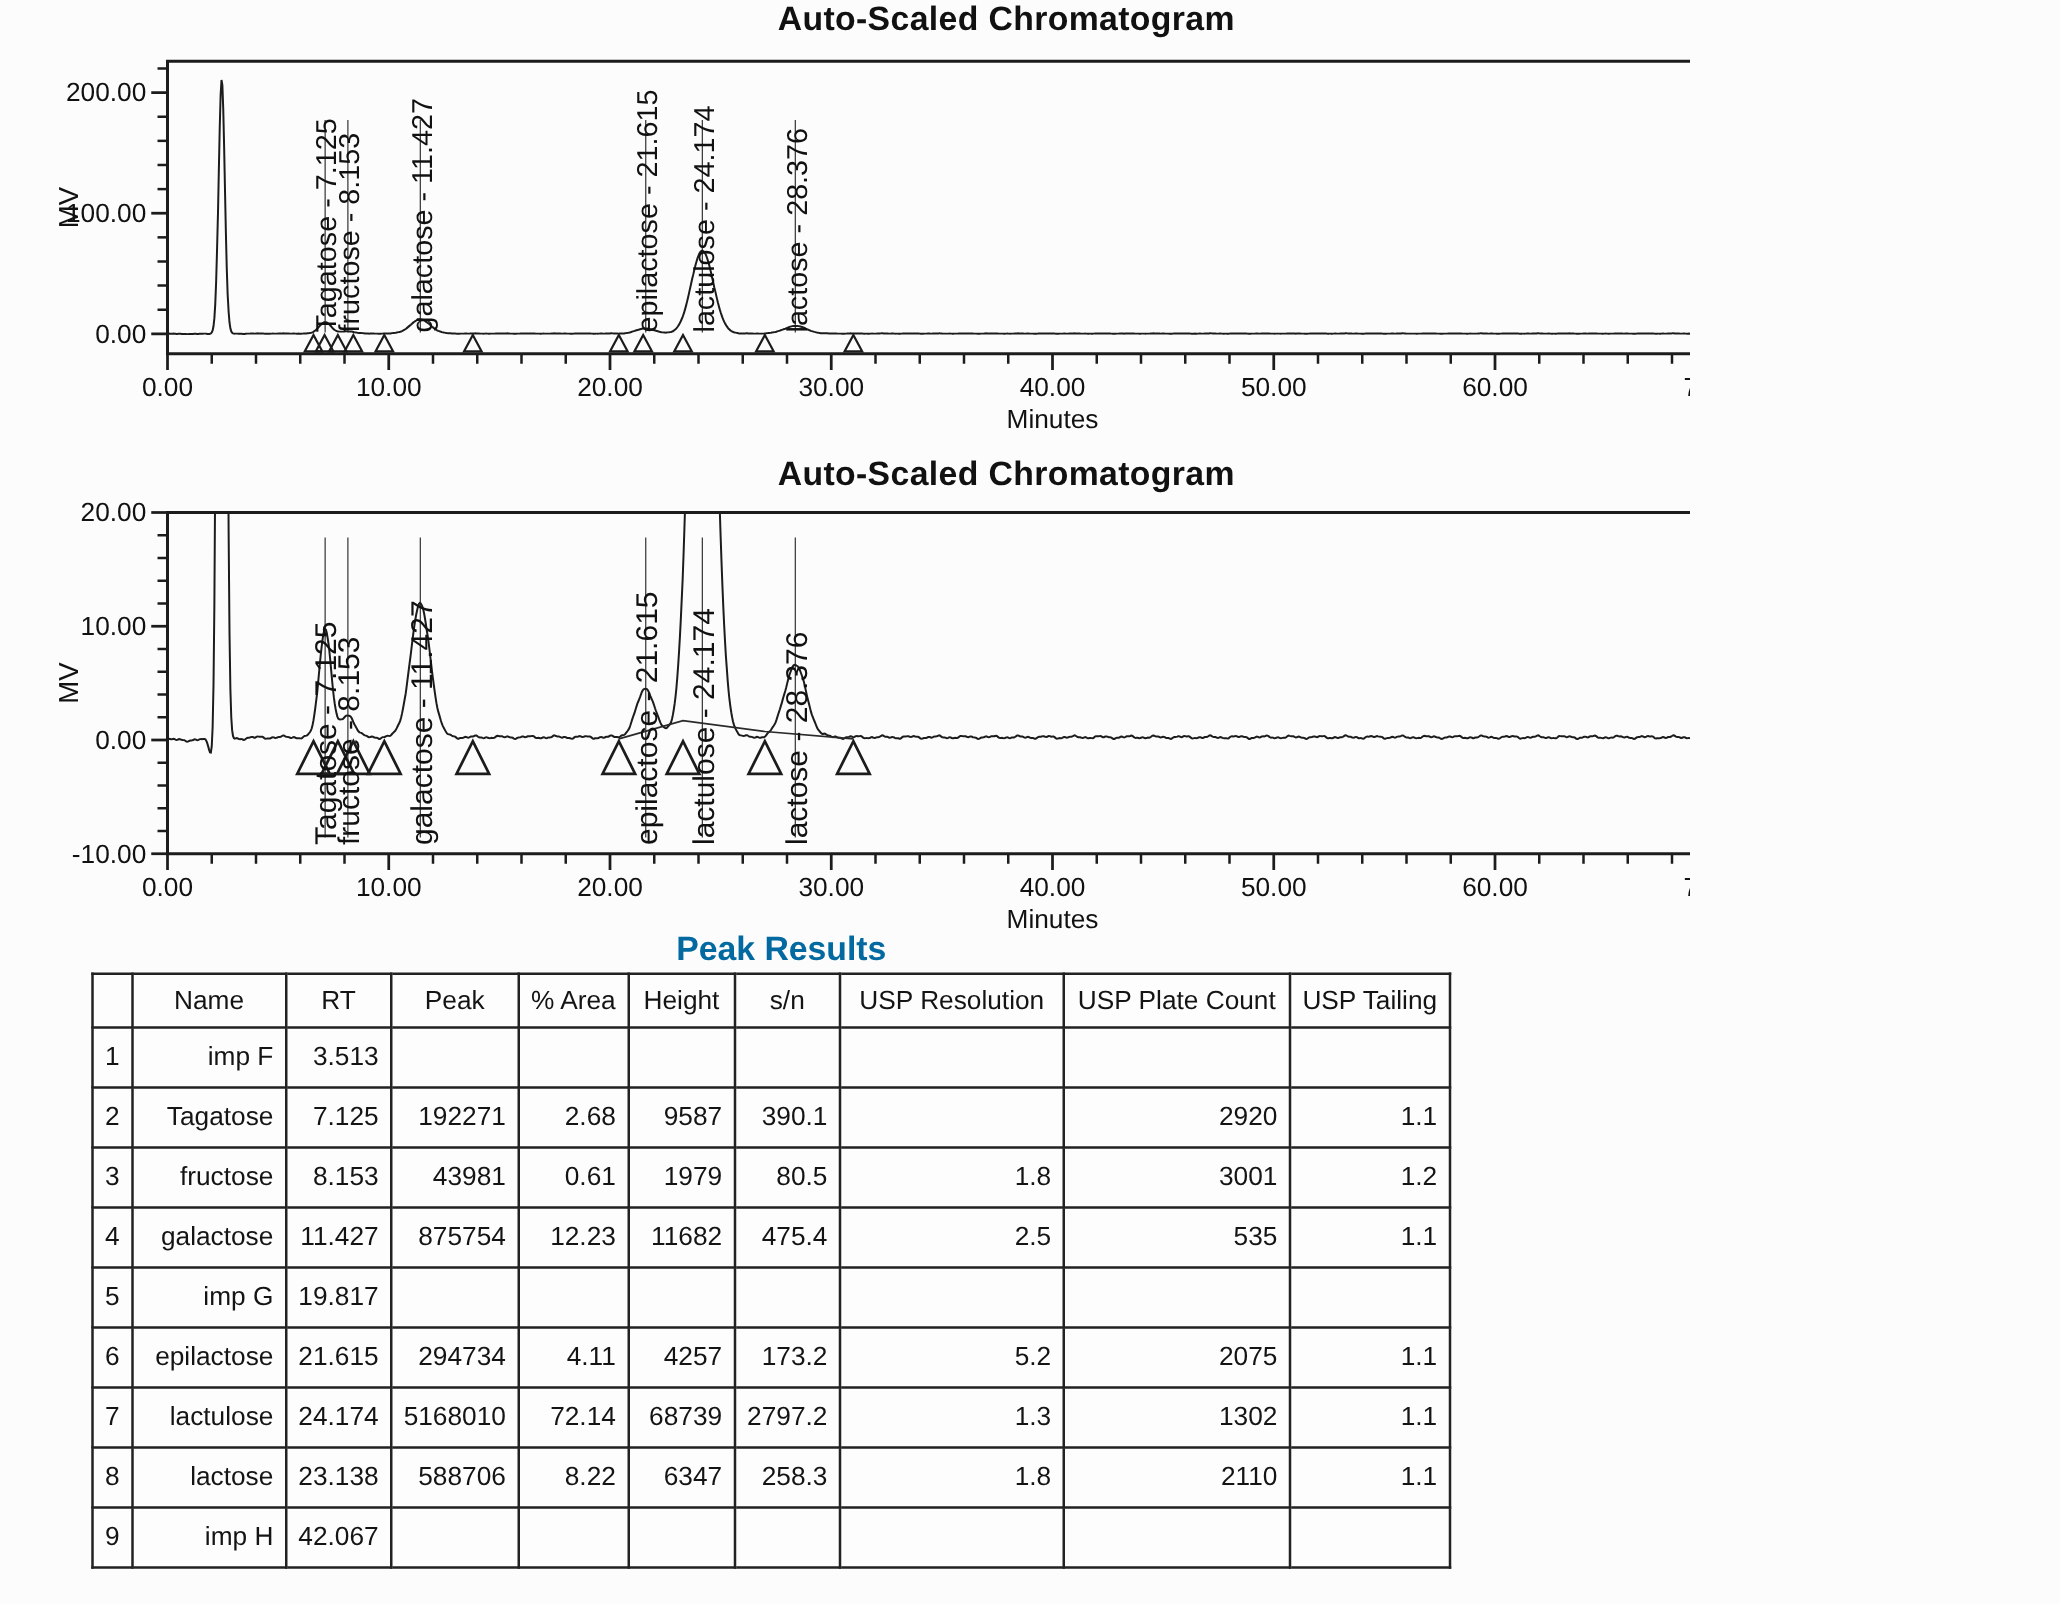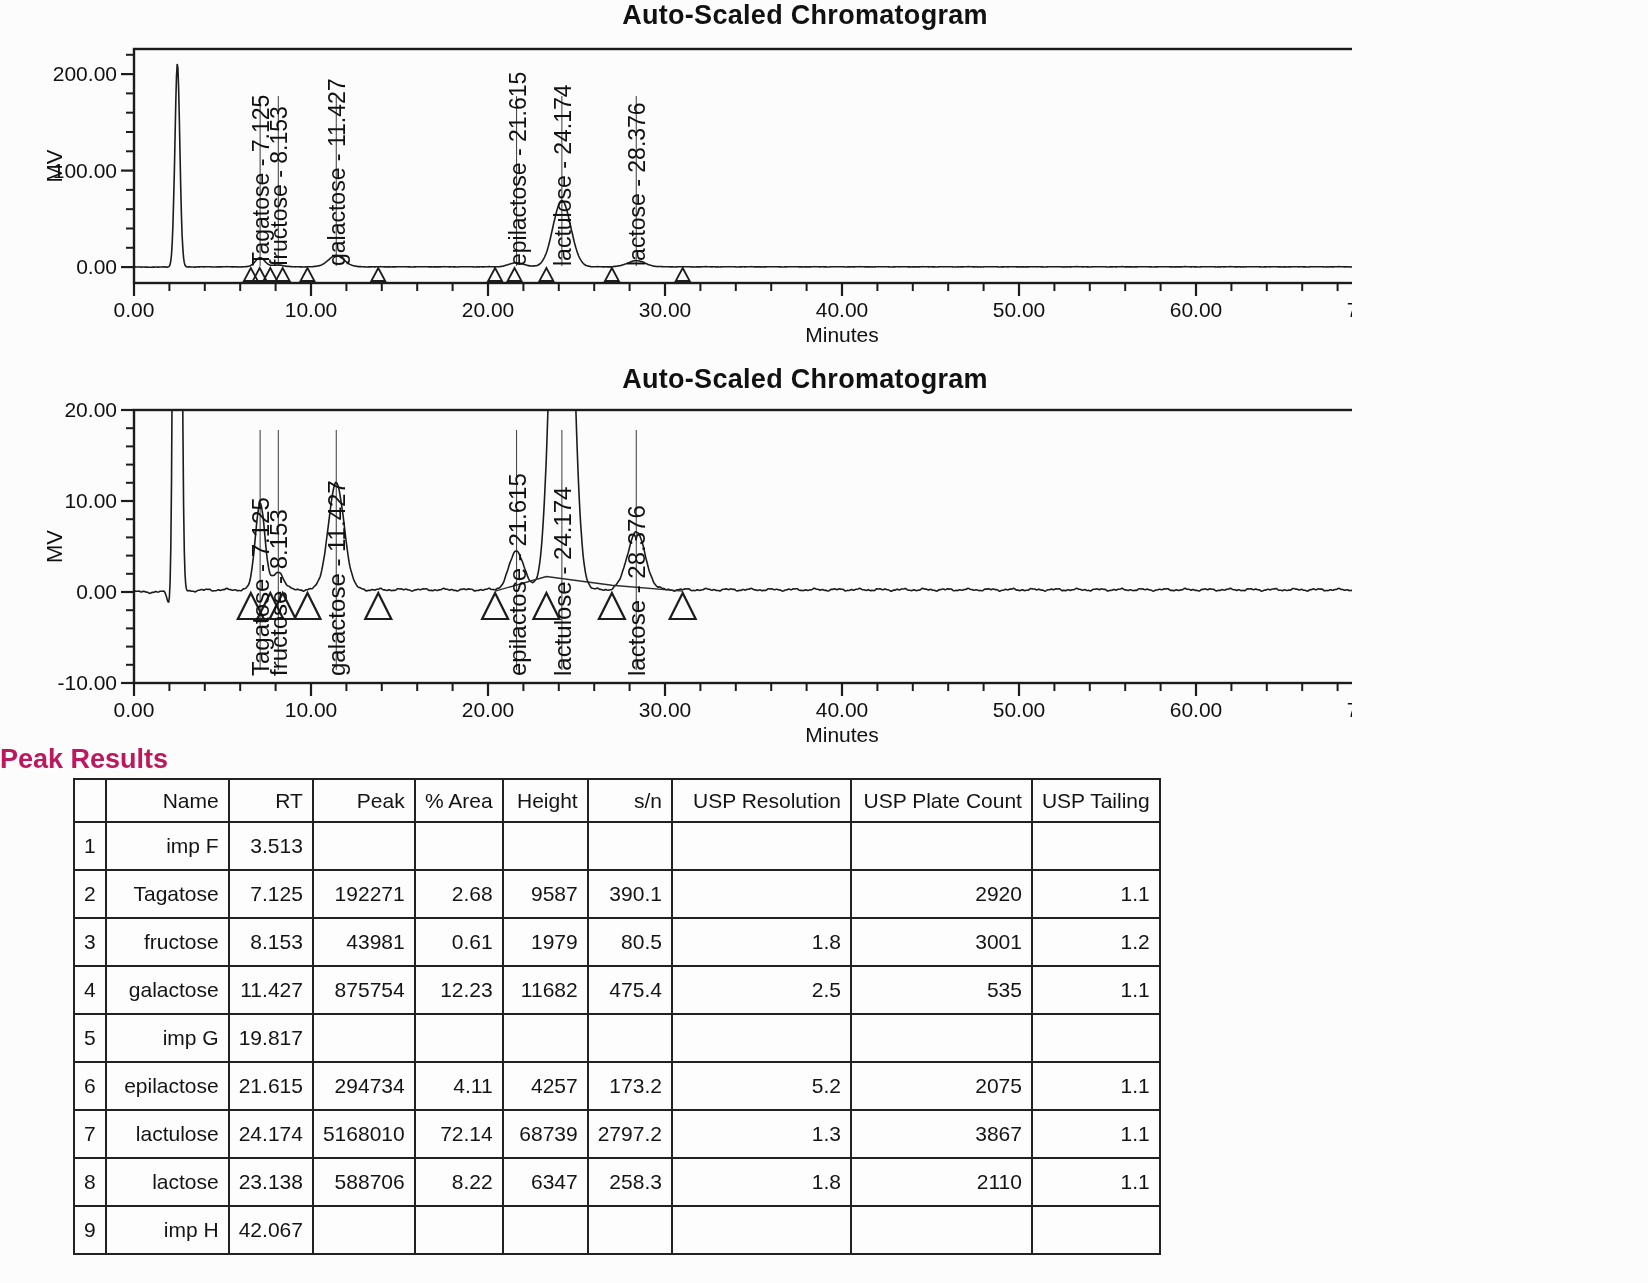--- a/index.html
+++ b/index.html
@@ -1,29 +1,29 @@
 <!DOCTYPE html>
 <html><head>
 <meta charset="utf-8">
 <style>
   html,body{margin:0;padding:0;background:#fcfcfc;}
   #root{position:relative;width:1352px;height:1283px;background:#fcfcfc;color:#161616;
         font-family:"Liberation Sans",sans-serif;overflow:hidden;}
   .chart-title{position:absolute;left:0;width:1610px;text-align:center;
         font-weight:bold;font-size:27px;color:#111;letter-spacing:.3px;}
-  .results-title{position:absolute;left:0;top:744px;width:1250px;
-        font-weight:bold;font-size:27px;color:#be185d;}
+  .results-title{position:absolute;left:0;top:744px;width:1250px;text-align:center;
+        font-weight:bold;font-size:27px;color:#0369a1;}
   svg.chart{position:absolute;left:0;}
   #chart0{top:0;}
   #chart1{top:352px;}
   table.peak-table{position:absolute;left:73px;top:778px;border-collapse:collapse;
         table-layout:fixed;background:#fdfdfd;}
   table.peak-table td,table.peak-table th{border:2px solid #222;font-size:21px;
         font-weight:normal;color:#141414;white-space:nowrap;overflow:hidden;padding:0 9px;}
-  table.peak-table th{height:41px;text-align:right;}
+  table.peak-table th{height:41px;text-align:center;}
   table.peak-table td{height:46px;}
   td.c-idx{text-align:center;padding:0 2px;}
   td.c-name{text-align:right;}
   td.c-num{text-align:right;}
 </style>
 </head>
 <body>
 
 <div id="root">
 
@@ -336,21 +336,21 @@
         </tr>
         <tr>
           <td class="c-idx">7</td>
           <td class="c-name">lactulose</td>
           <td class="c-num">24.174</td>
           <td class="c-num">5168010</td>
           <td class="c-num">72.14</td>
           <td class="c-num">68739</td>
           <td class="c-num">2797.2</td>
           <td class="c-num">1.3</td>
-          <td class="c-num">3867</td>
+          <td class="c-num">1302</td>
           <td class="c-num">1.1</td>
         </tr>
         <tr>
           <td class="c-idx">8</td>
           <td class="c-name">lactose</td>
           <td class="c-num">23.138</td>
           <td class="c-num">588706</td>
           <td class="c-num">8.22</td>
           <td class="c-num">6347</td>
           <td class="c-num">258.3</td>

